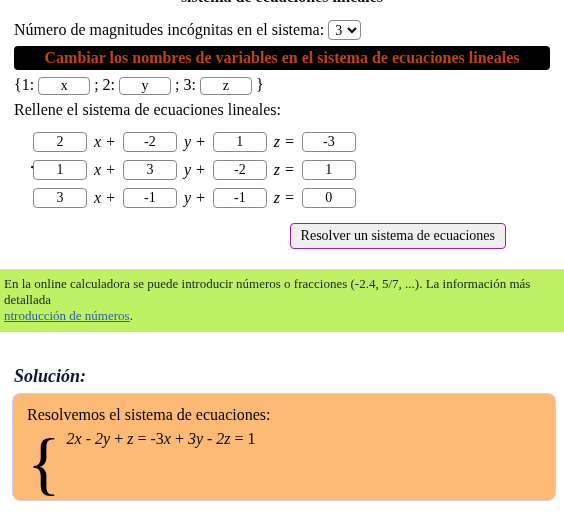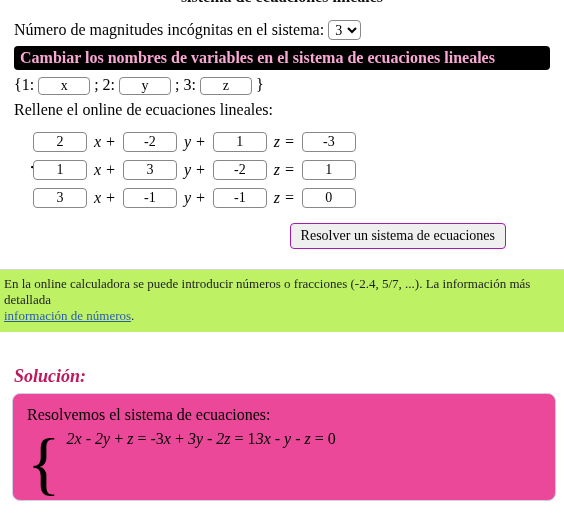--- a/index.html
+++ b/index.html
@@ -42,24 +42,25 @@
     padding: 0 2px;
   }
   .var-input {
     width: 52px;
     height: 18px;
     text-align: center;
     padding: 0 2px;
   }
   .black-band {
     background: #000;
-    color: #f9a8d4;
+    color: #c2410c;
     font-weight: bold;
     padding: 3px 6px;
     border-radius: 4px;
+    text-align: center;
   }
   .eq-table {
     border-collapse: separate;
     border-spacing: 4px 6px;
     margin-left: 10px;
     position: relative;
   }
   .eq-brace {
     position: absolute;
     left: 10px;
@@ -103,31 +104,31 @@
     background: #bef264;
     padding: 6px 4px 8px 4px;
     font-size: 13px;
     color: #222;
   }
   .hr a {
     color: #2a5db0;
     text-decoration: underline;
   }
   .solucion-title {
-    color: #be185d;
+    color: #0f172a;
     font-style: italic;
     font-weight: bold;
     font-size: 18px;
     padding: 34px 14px 6px 14px;
   }
   .solution-box {
     margin: 0 8px 0 12px;
     border: 1px solid #cfcfea;
     border-radius: 8px;
-    background: #ec4899;
+    background: #fdba74;
     padding: 12px 14px 8px 14px;
   }
   .sys-brace {
     display: flex;
     align-items: stretch;
     margin-top: 4px;
   }
   .brace-char {
     font-size: 70px;
     line-height: 64px;
@@ -168,21 +169,21 @@
   <div class="row">
     <span>{1:</span>
     <input class="var-input" type="text" value="x" style="">
     <span>; 2:</span>
     <input class="var-input" type="text" value="y" style="">
     <span>; 3:</span>
     <input class="var-input" type="text" value="z" style="">
     <span>}</span>
   </div>
 
-  <div class="row">Rellene el online de ecuaciones lineales:</div>
+  <div class="row">Rellene el sistema de ecuaciones lineales:</div>
 
   <div class="eq-wrap">
     <div class="eq-brace">{</div>
     <table class="eq-table">
       <tbody>
           <tr>
         <td><input class="coef" type="text" value="2" style=""></td>
         <td class="mathvar">x +</td>
         <td><input class="coef" type="text" value="-2" style=""></td>
         <td class="mathvar">y +</td>
@@ -213,28 +214,27 @@
   </div>
 
   <div class="solve-row">
     <button class="solve-btn">Resolver un sistema de ecuaciones</button>
   </div>
 </div>
 
 <div class="hr">
   <span>En la online calculadora se puede introducir números o fracciones (-2.4, 5/7, ...). La información más detallada</span>
   <br>
-  <a href="#">información de números</a><span>.</span>
+  <a href="#">ntroducción de números</a><span>.</span>
 </div>
 
 <div class="solucion-title">Solución:</div>
 
 <div class="solution-box">
   <div>Resolvemos el sistema de ecuaciones:</div>
   <div class="sys-brace">
     <div class="brace-char">{</div>
     <div class="sys-lines">
       <div><span class="mi">2x</span> - <span class="mi">2y</span> + <span class="mi">z</span> = -3</div>
       <div><span class="mi">x</span> + <span class="mi">3y</span> - <span class="mi">2z</span> = 1</div>
-      <div><span class="mi">3x</span> - <span class="mi">y</span> - <span class="mi">z</span> = 0</div>
     </div>
   </div>
 </div>
 
 </body></html>

